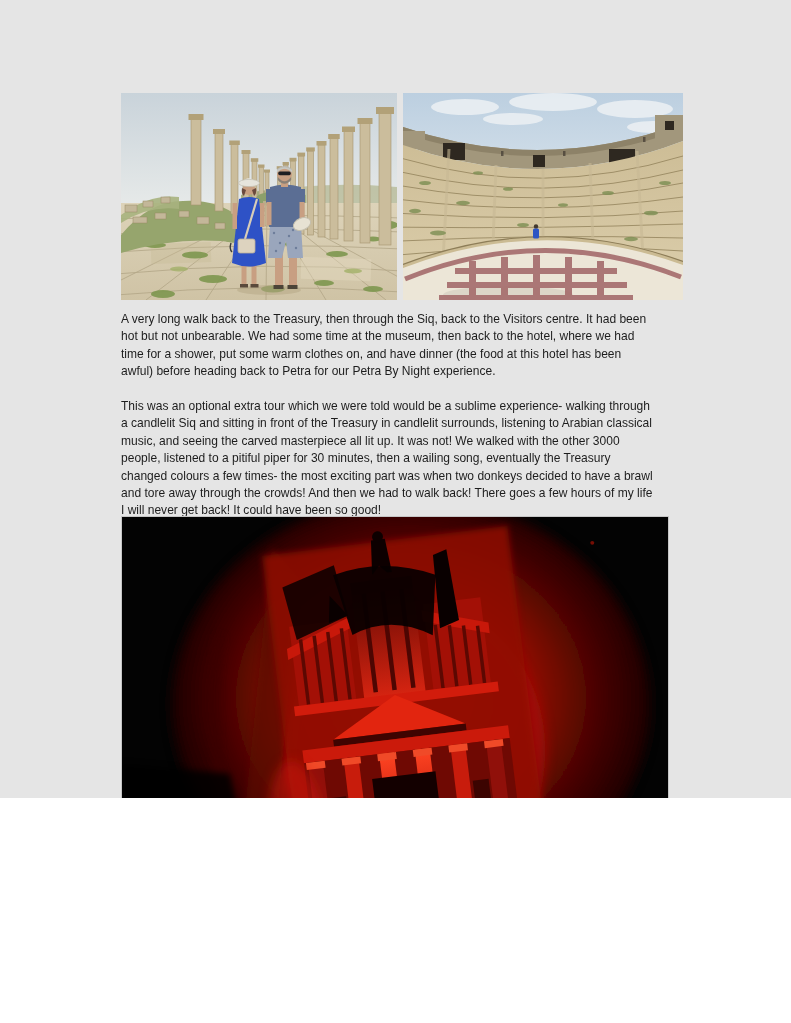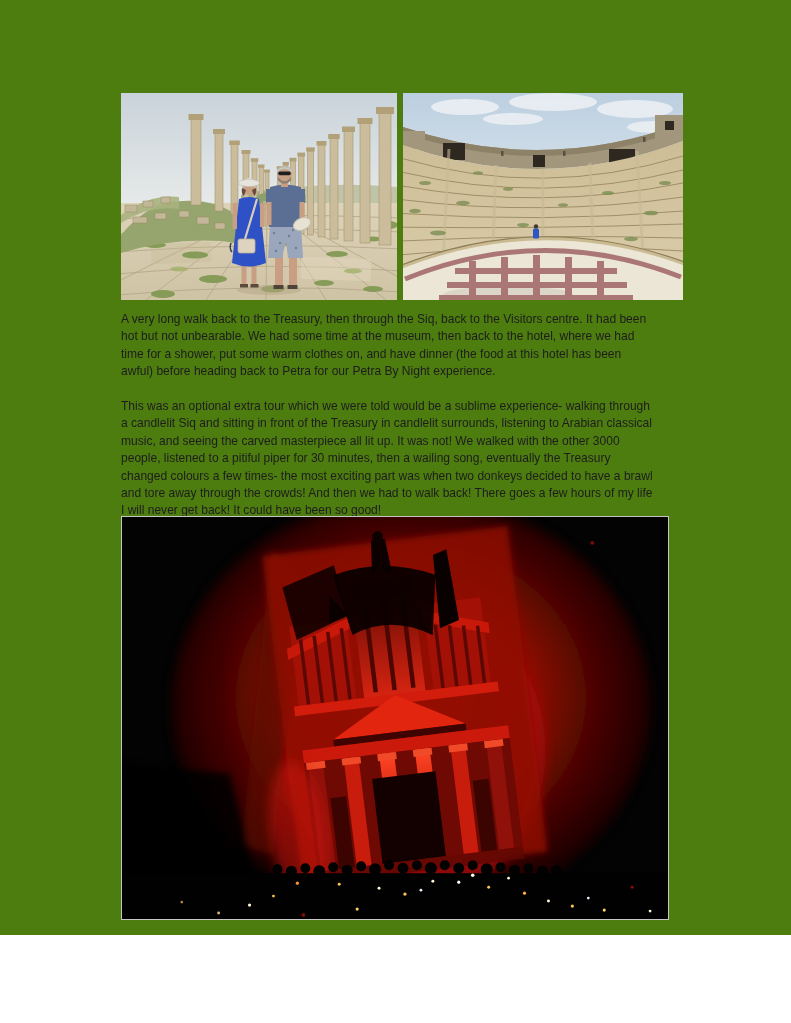--- a/index.html
+++ b/index.html
@@ -1,17 +1,17 @@
 <!DOCTYPE html>
 <html><head>
 <meta charset="utf-8">
 <style>
   html,body{margin:0;padding:0;background:#ffffff;}
   .page{
-    position:relative;width:791px;height:935px;background:#4d7c0f;overflow:hidden;
+    position:relative;width:791px;height:798px;background:#e5e5e5;overflow:hidden;
     font-family:"Liberation Sans", sans-serif;
   }
   .photo{position:absolute;overflow:hidden;background:#ddd;}
   #photo-left{left:121px;top:93px;width:276px;height:207px;}
   #photo-right{left:403px;top:93px;width:280px;height:207px;}
   #photo-night{left:121px;top:516px;width:548px;height:404px;box-sizing:border-box;border:1px solid #c6c6c6;background:#030303;}
   .photo svg{display:block;width:100%;height:100%;}
   .textblock{
     position:absolute;left:121px;width:640px;color:#1d1d1d;
     font-size:13.6px;line-height:17.4px;

